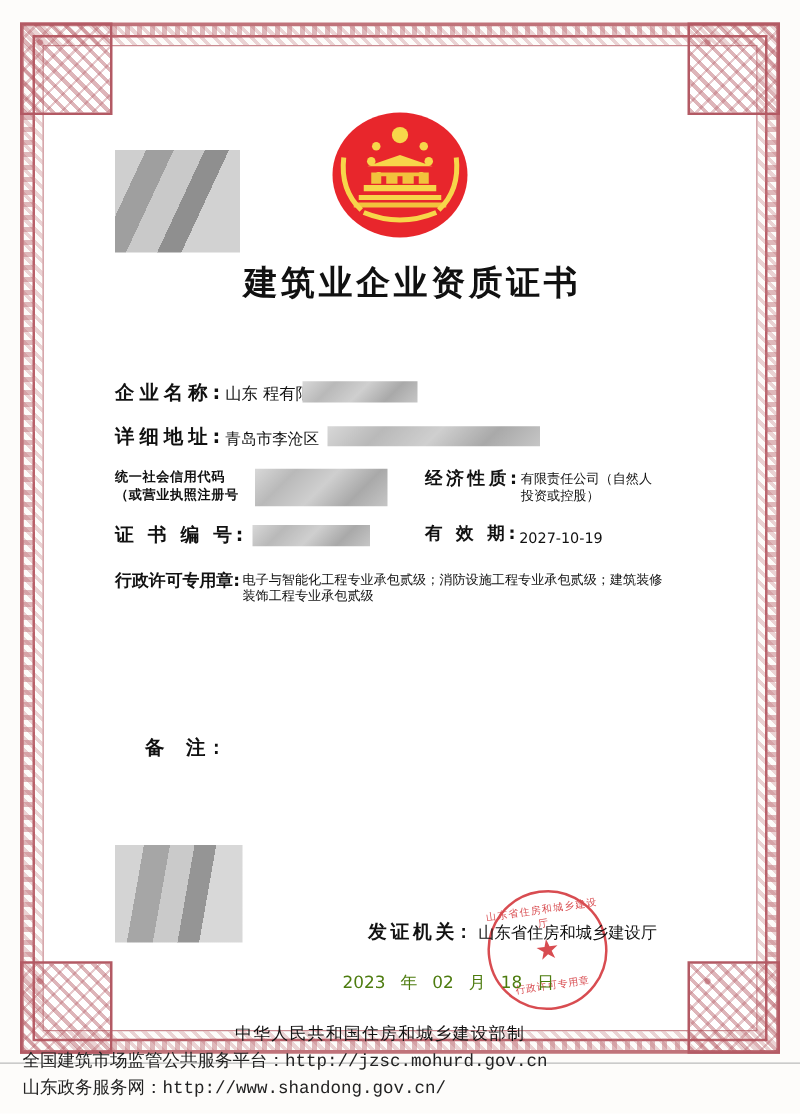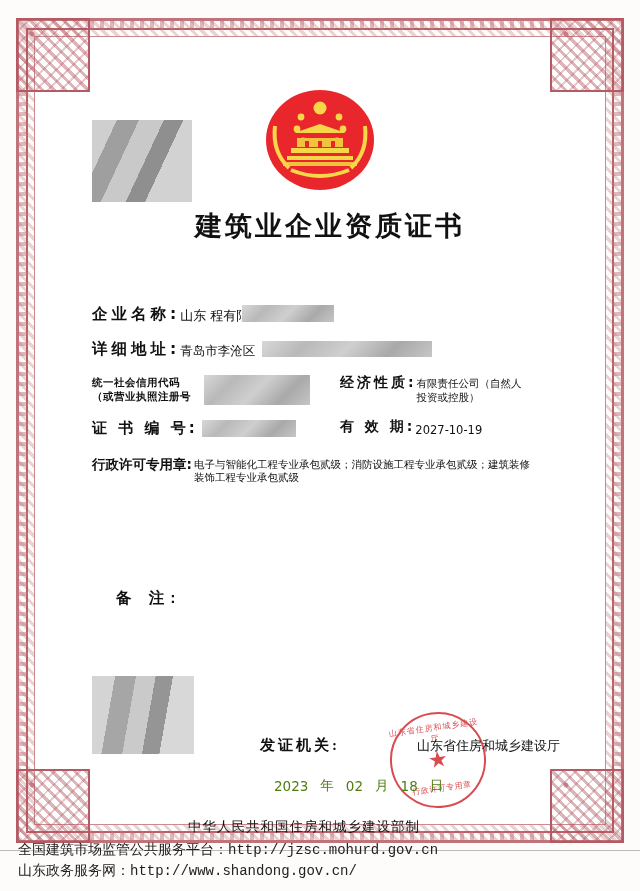--- a/index.html
+++ b/index.html
@@ -137,22 +137,22 @@
     font-family:Liberation Mono, monospace;
     font-size:15.5px;font-weight:700;letter-spacing:4px;color:#111;margin-left:24px;
   }
 
   
   .issuer{
     position:absolute;right:46px;top:700px;width:300px;
     text-align:left;
   }
   .issuer-row{
-    display:flex;align-items:flex-end;justify-content:space-between;
-    font-family:Liberation Serif, serif;
+    display:flex;align-items:flex-end;justify-content:center;
+    font-family:Liberation Mono, monospace;
     font-size:15px;font-weight:700;letter-spacing:3px;color:#111;
   }
   .issuer-val{
     font-weight:400;font-size:13px;letter-spacing:0;margin-left:4px;
     color:#111;
   }
   .date-row{
     margin-top:22px;
     display:flex;align-items:center;gap:0;
     font-family:"DejaVu Sans", sans-serif;

